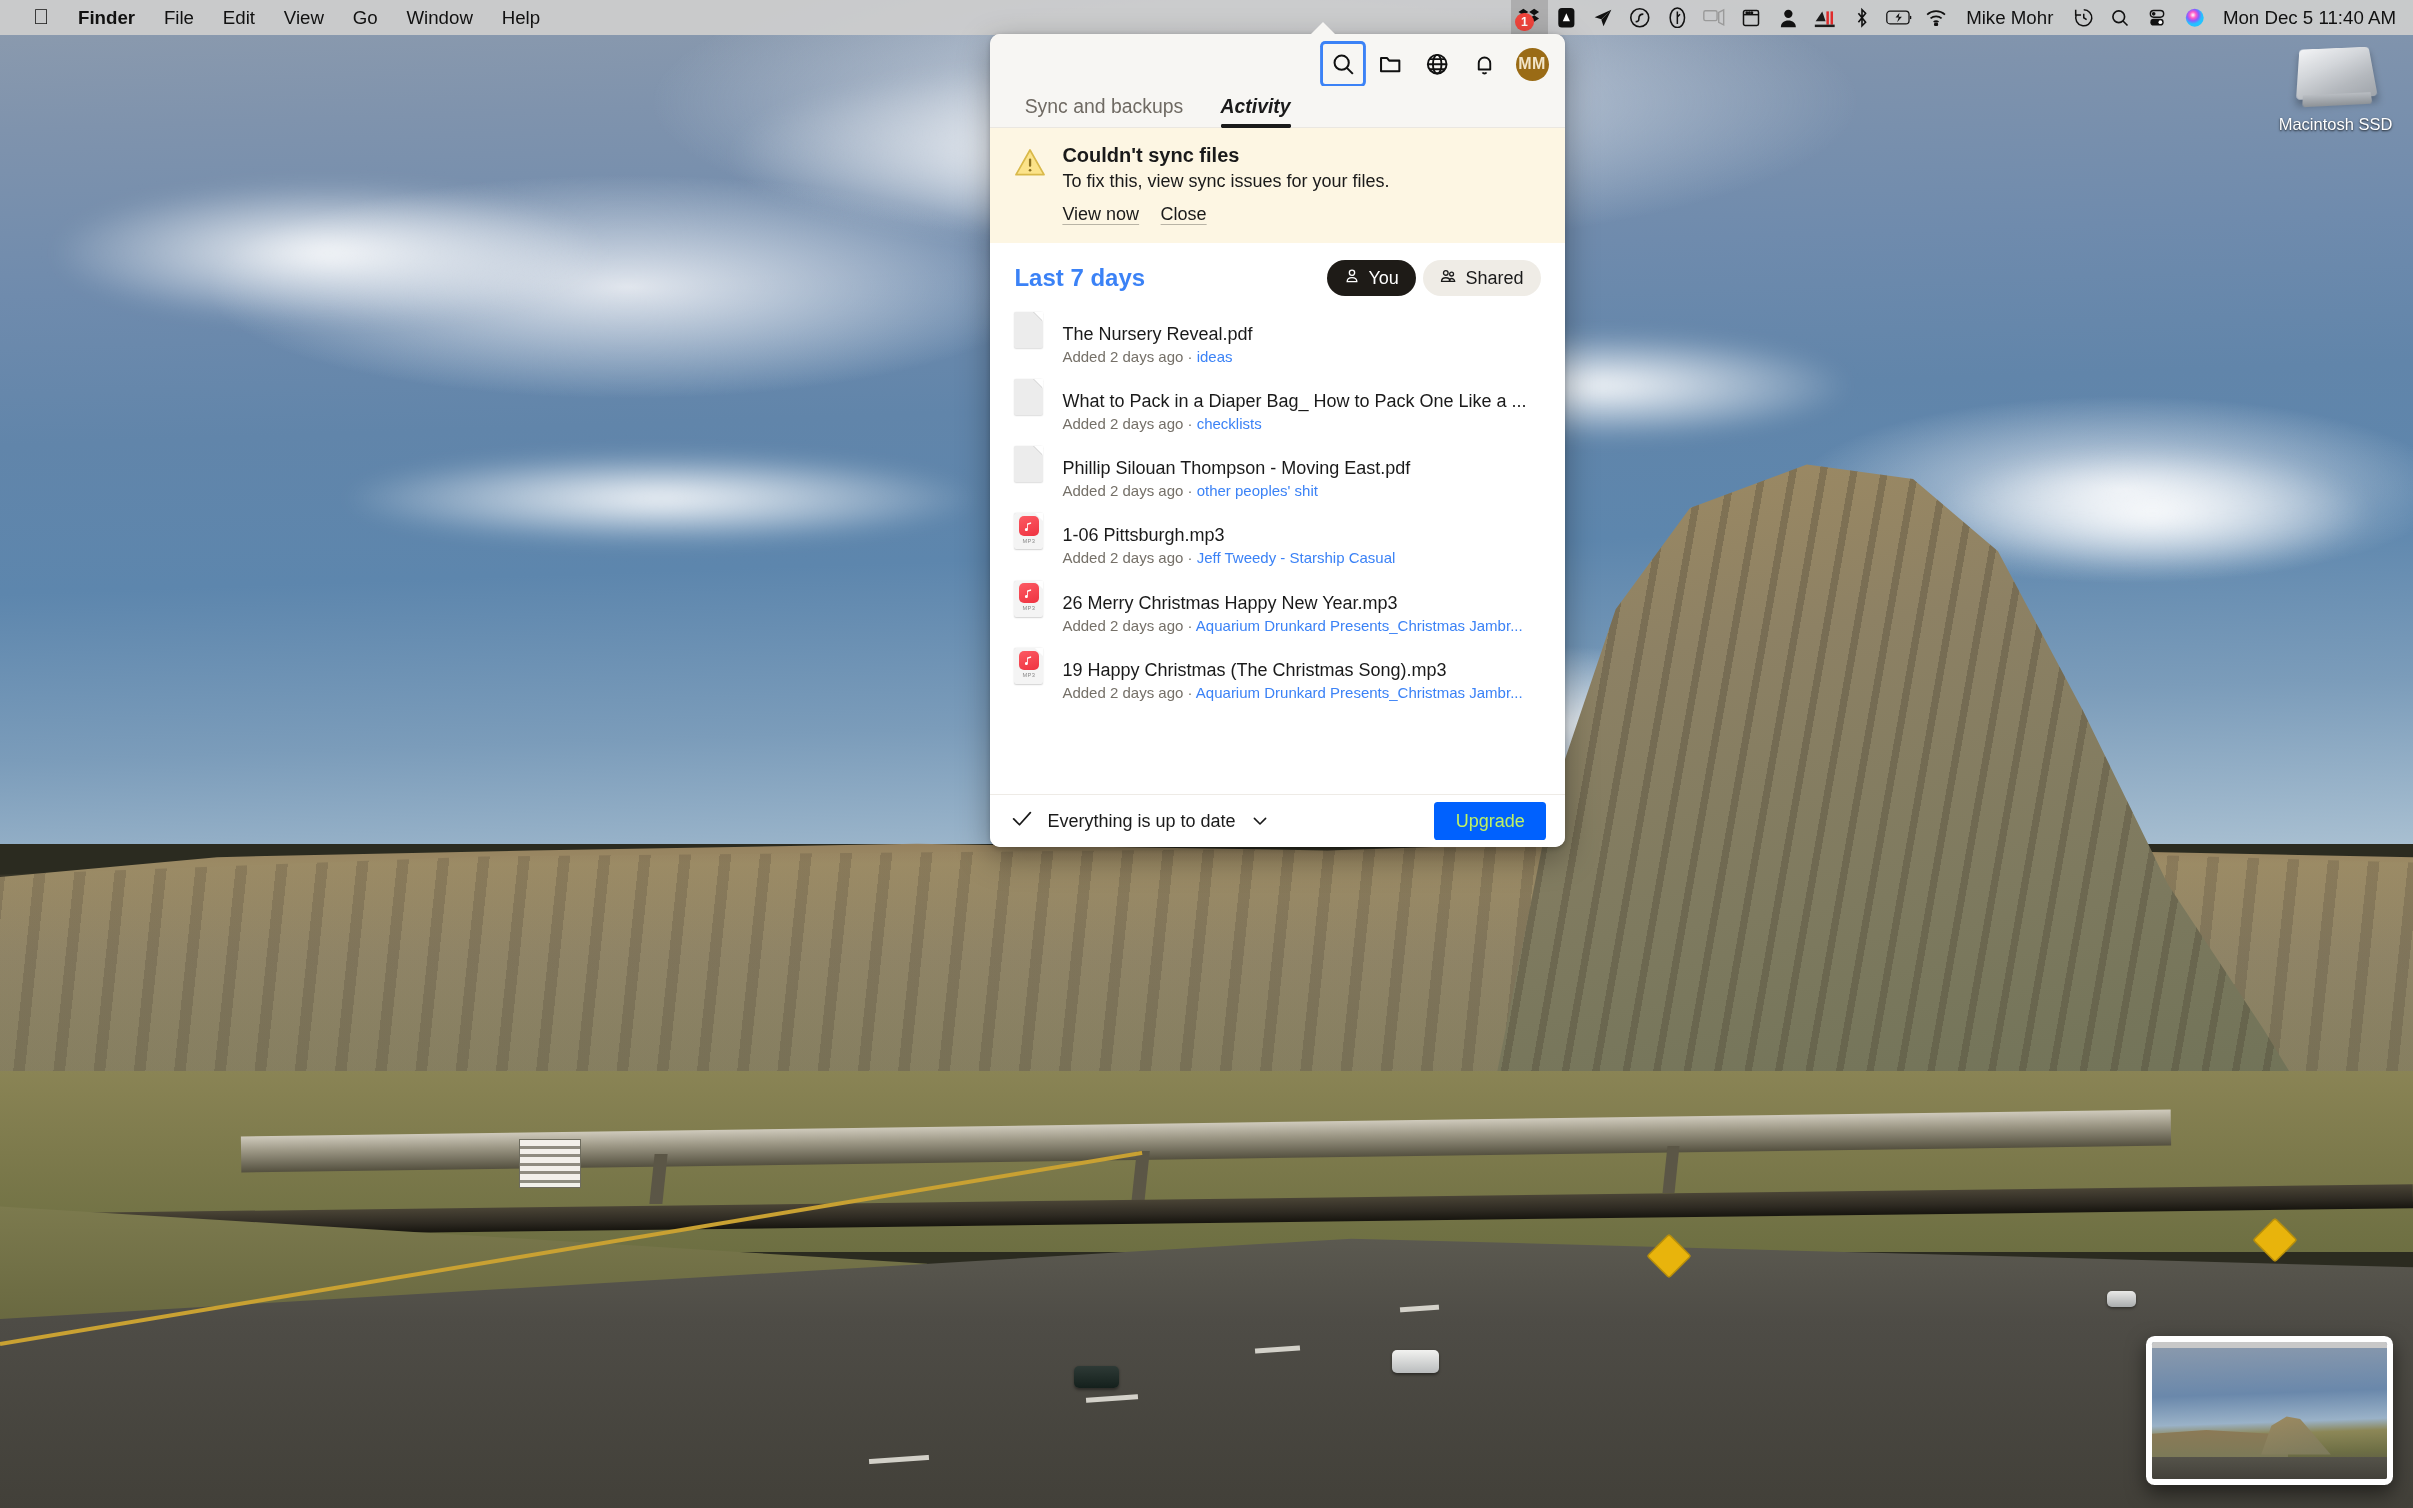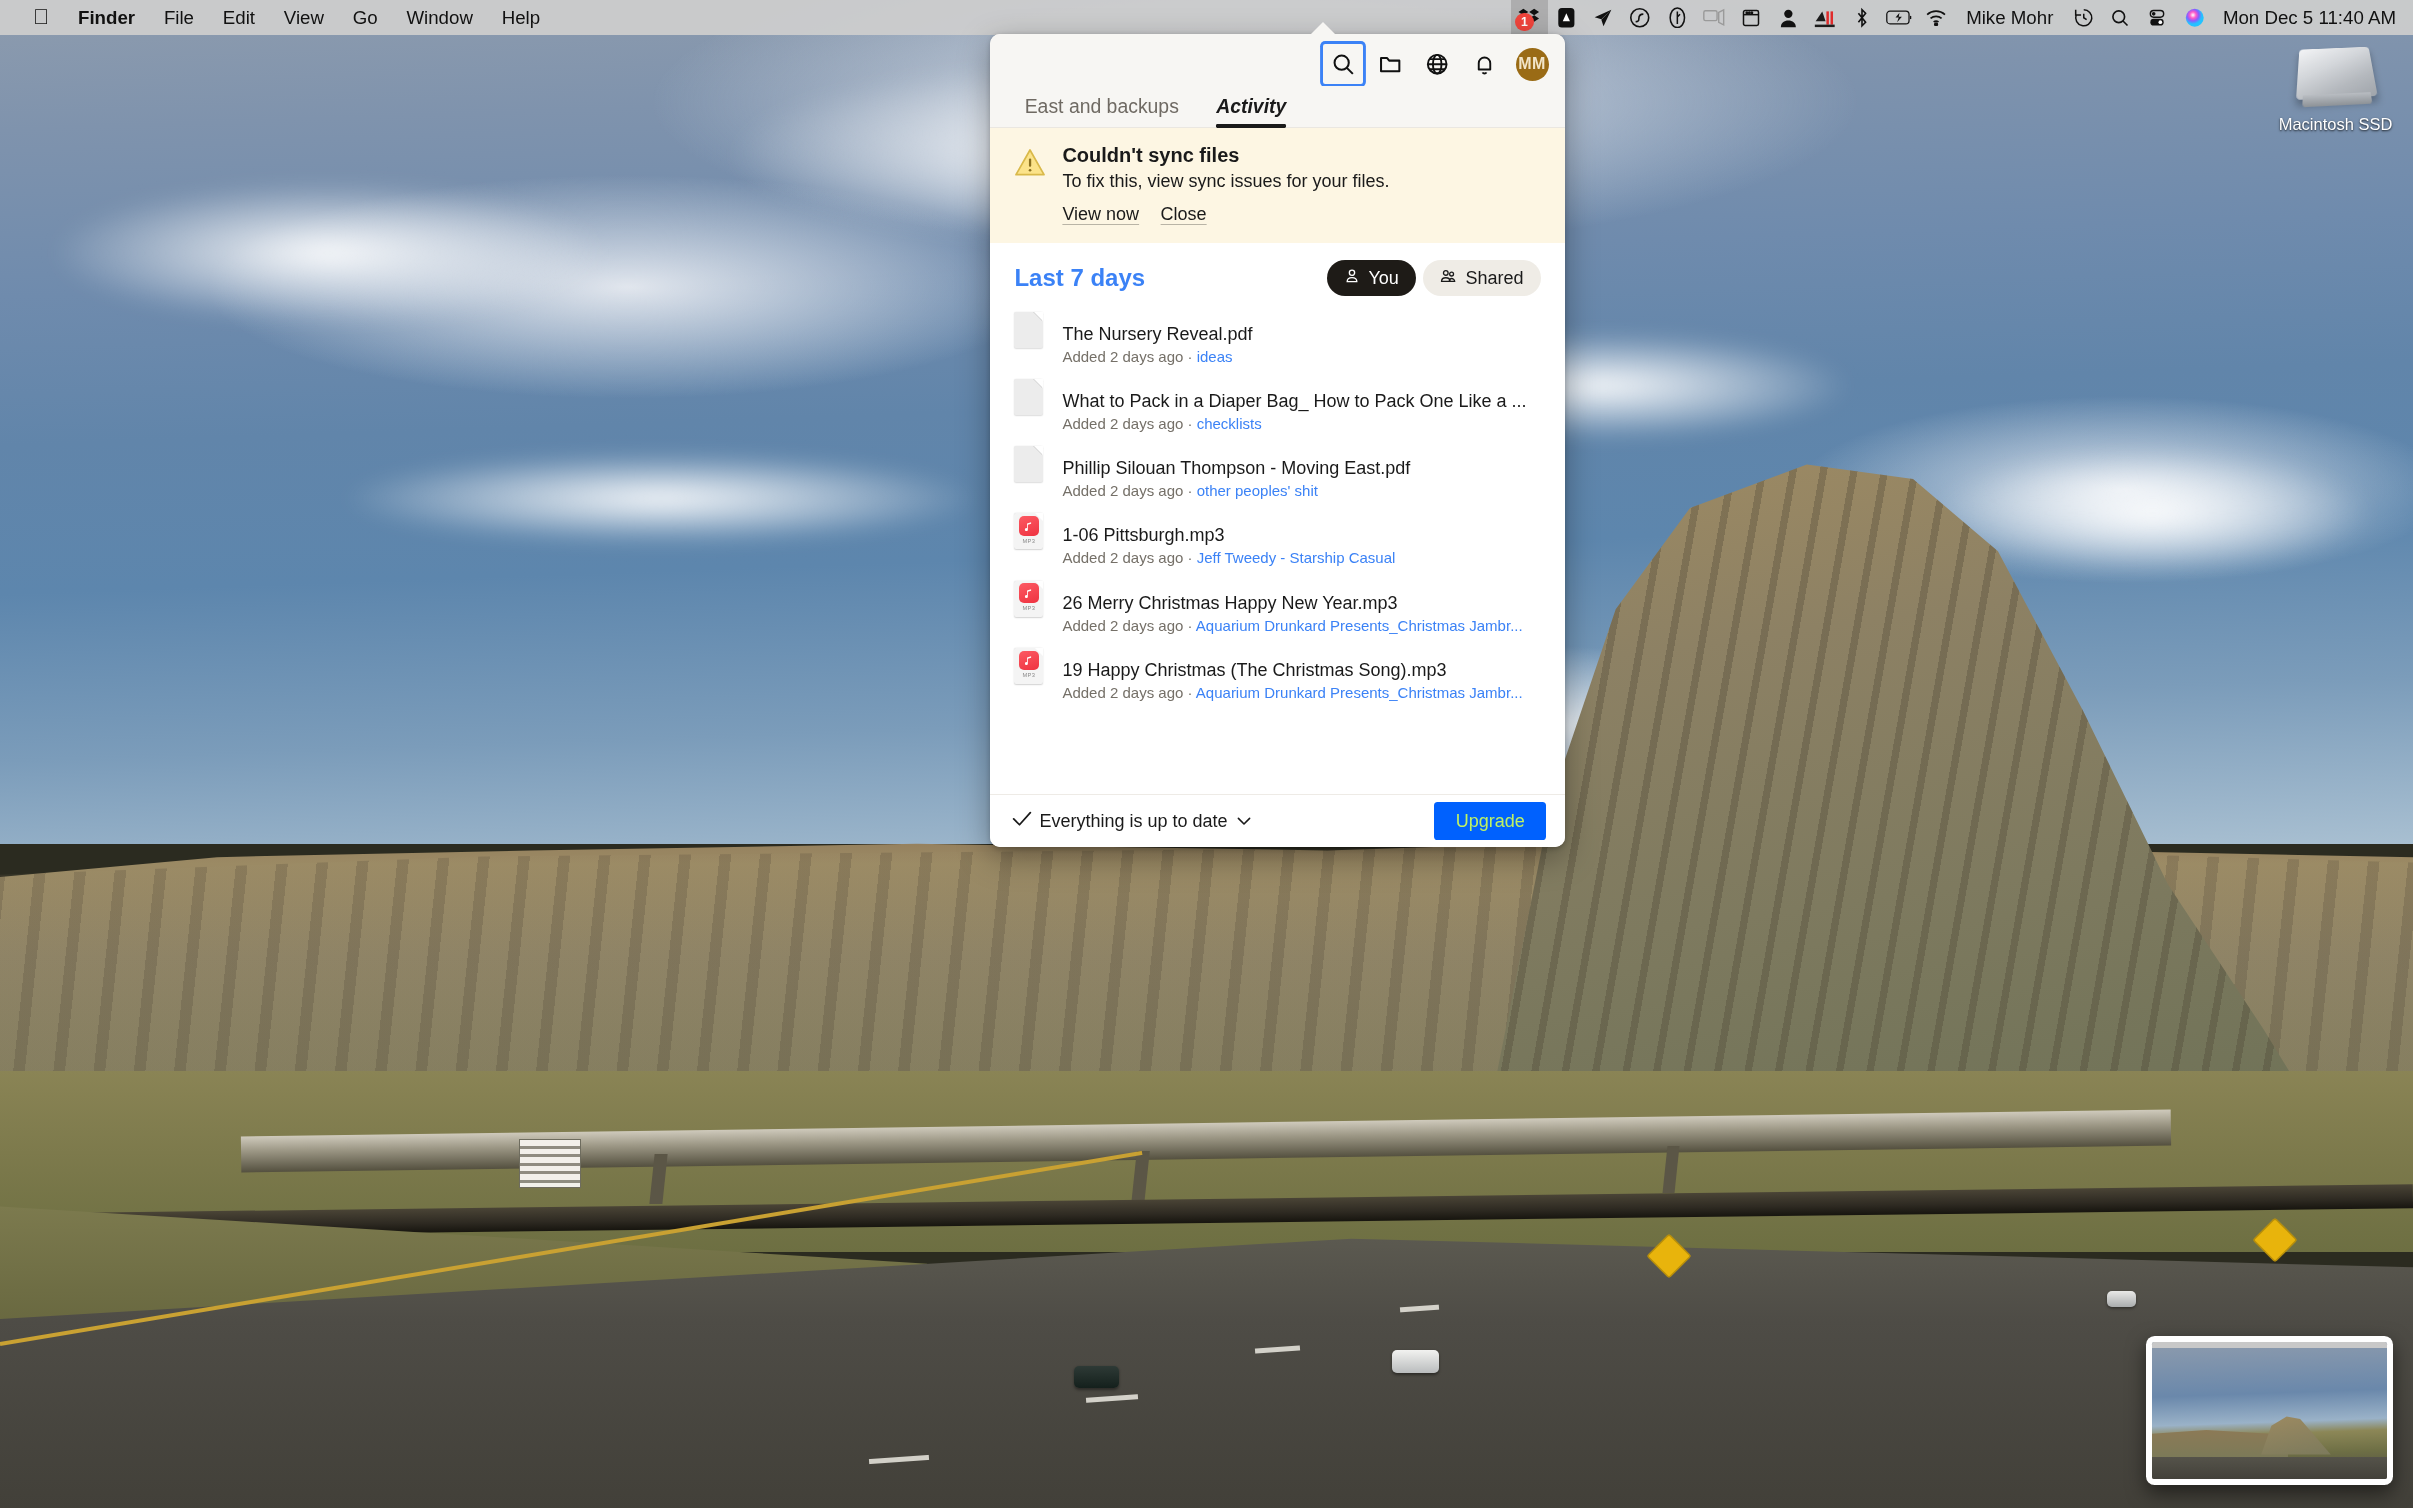--- a/index.html
+++ b/index.html
@@ -307,21 +307,21 @@
     text-decoration: underline; text-decoration-color:#a7a29a;
     text-underline-offset:2.9px; color:#3b82f6;
   }
 
   
   .panel-footer {
     height:53px; background:#fff; border-top:1.4px solid #eeebe6;
     display:flex; align-items:center; justify-content:space-between;
     padding: 0 18.7px 0 21.5px;
   }
-  .footer-status { display:flex; align-items:center; gap:8px; font-size:18px; color:#1a1a1a; }
+  .footer-status { display:flex; align-items:center; gap:16px; font-size:18px; color:#1a1a1a; }
   .upgrade-btn {
     background:#0061fe; color:#bef264; font-size:18px;
     padding:8.6px 21.5px; border-radius:3.6px; font-weight:normal;
   }
 </style>
 </head>
 <body>
 
 <div id="desktop">
   <div class="wp-sky"></div>
@@ -546,21 +546,21 @@
         <path d="M6 17.5V11a6 6 0 1 1 12 0v6.5H6z"></path>
         <path d="M10 20.5a2.2 2.2 0 0 0 4 0"></path>
       </svg>
     </div>
     <div class="hdr-btn">
       <div class="avatar">MM</div>
     </div>
   </div>
 
   <div class="tabs">
-    <div class="tab">East and backups</div>
+    <div class="tab">Sync and backups</div>
     <div class="tab active">Activity</div>
   </div>
 
   <div class="banner">
     <div class="banner-icon">
       <svg width="32" height="30" viewBox="0 0 24 22">
         <path d="M12 2L22.5 20.5H1.5z" fill="#fbe38a" stroke="#d9b94a" stroke-width="1.3" stroke-linejoin="round"></path>
         <rect x="11.2" y="8.4" width="1.7" height="6.2" rx=".8" fill="#8a7020"></rect>
         <circle cx="12.05" cy="17.2" r="1" fill="#8a7020"></circle>
       </svg>

